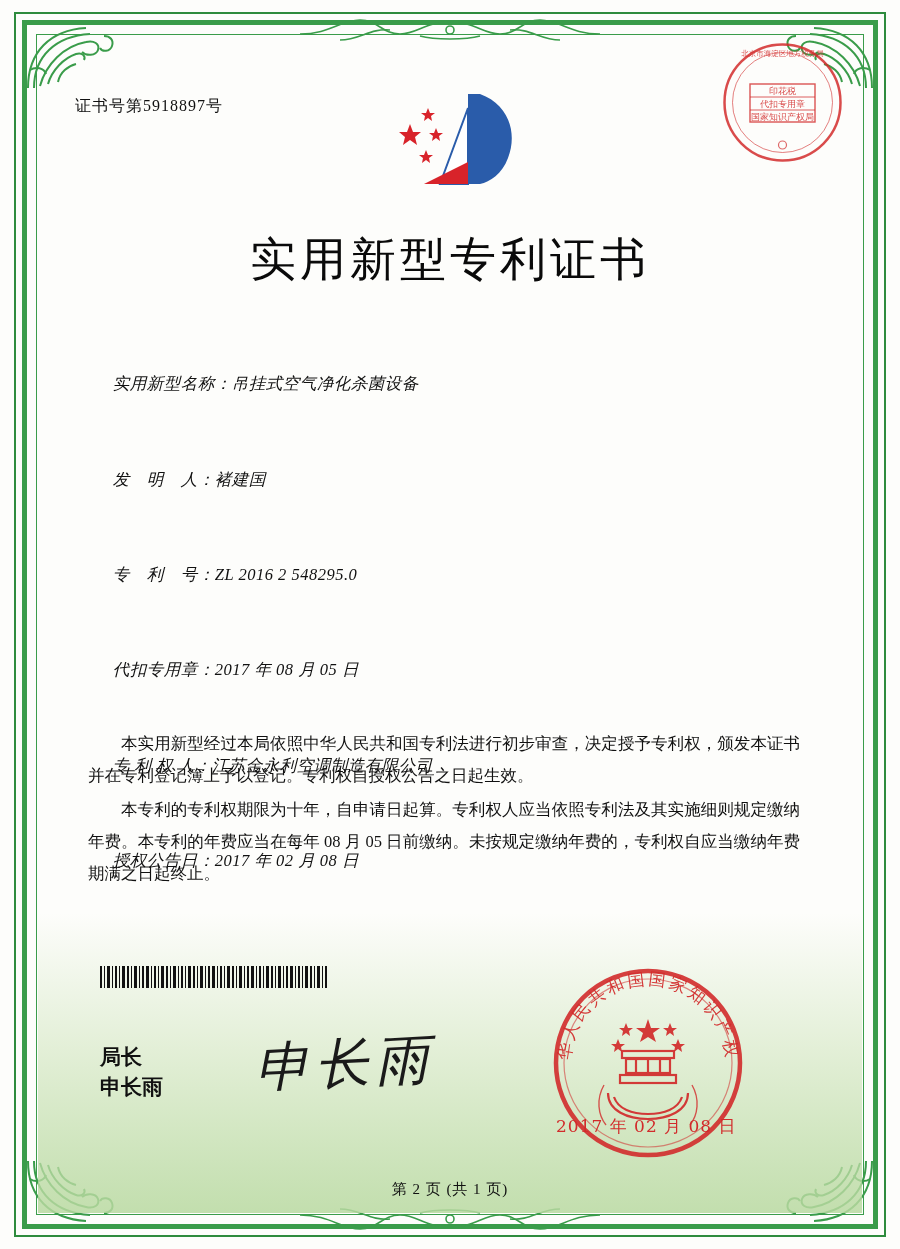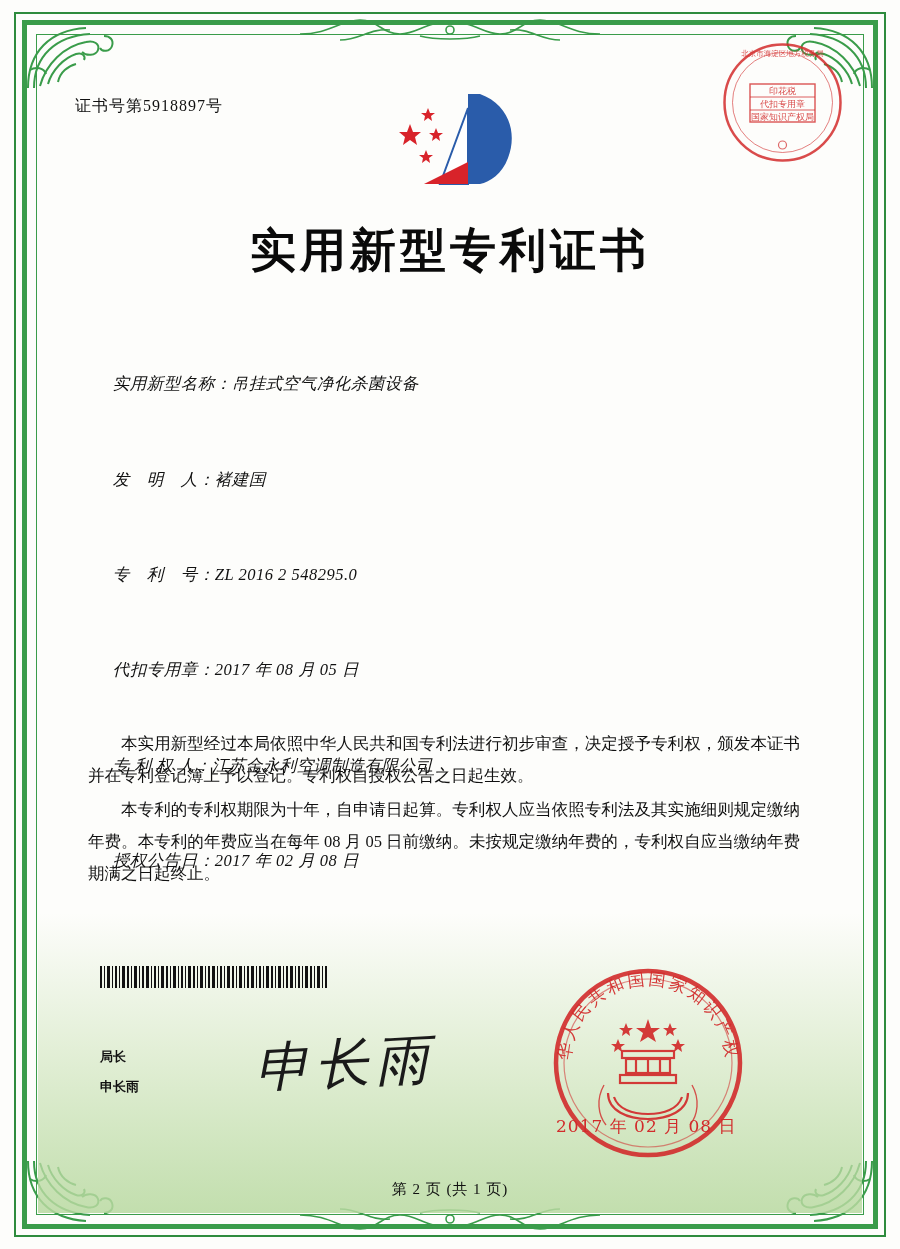--- a/index.html
+++ b/index.html
@@ -86,24 +86,24 @@
     width: 150px; height: 115px;
   }
   .stamp-tax {
     position: absolute;
     right: 55px; top: 40px;
     width: 125px; height: 125px;
   }
   .title {
     position: absolute;
     left: 0; right: 0;
-    top: 220px;
+    top: 229px;
     text-align: center;
     font-size: 46px;
-    font-weight: bold;
+    font-weight: normal;
     letter-spacing: 4px;
     color: #0a0a0a;
     font-family: "DejaVu Serif", "Liberation Serif", serif;
   }
 
   
   .fields {
     position: absolute;
     left: 88px;
     top: 352px;
@@ -143,21 +143,21 @@
     top: 966px;
     width: 230px;
     height: 22px;
   }
 
   
   .sig-label {
     position: absolute;
     left: 100px;
     top: 1042px;
-    font-size: 13px;
+    font-size: 21px;
     font-weight: bold;
     color: #111;
     line-height: 30px;
   }
   .signature {
     position: absolute;
     left: 255px;
     top: 1028px;
     font-size: 54px;
     color: #1a1a1a;

